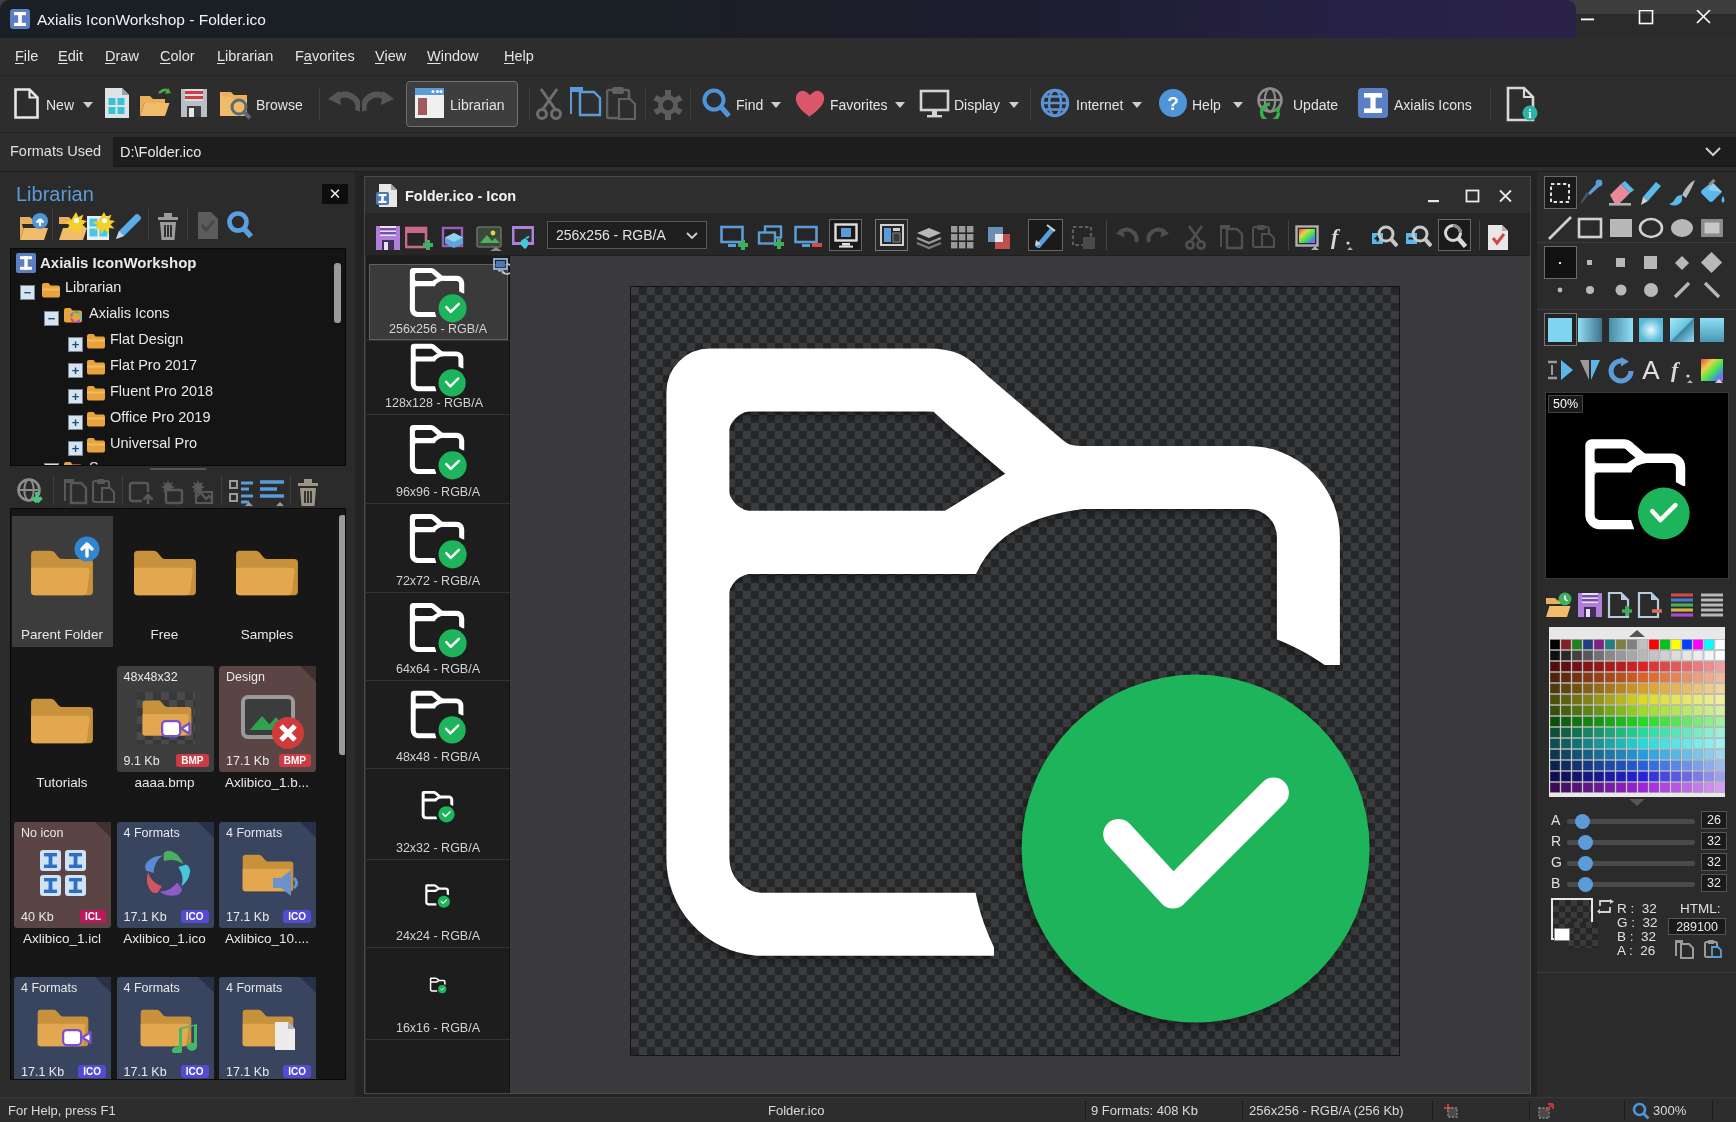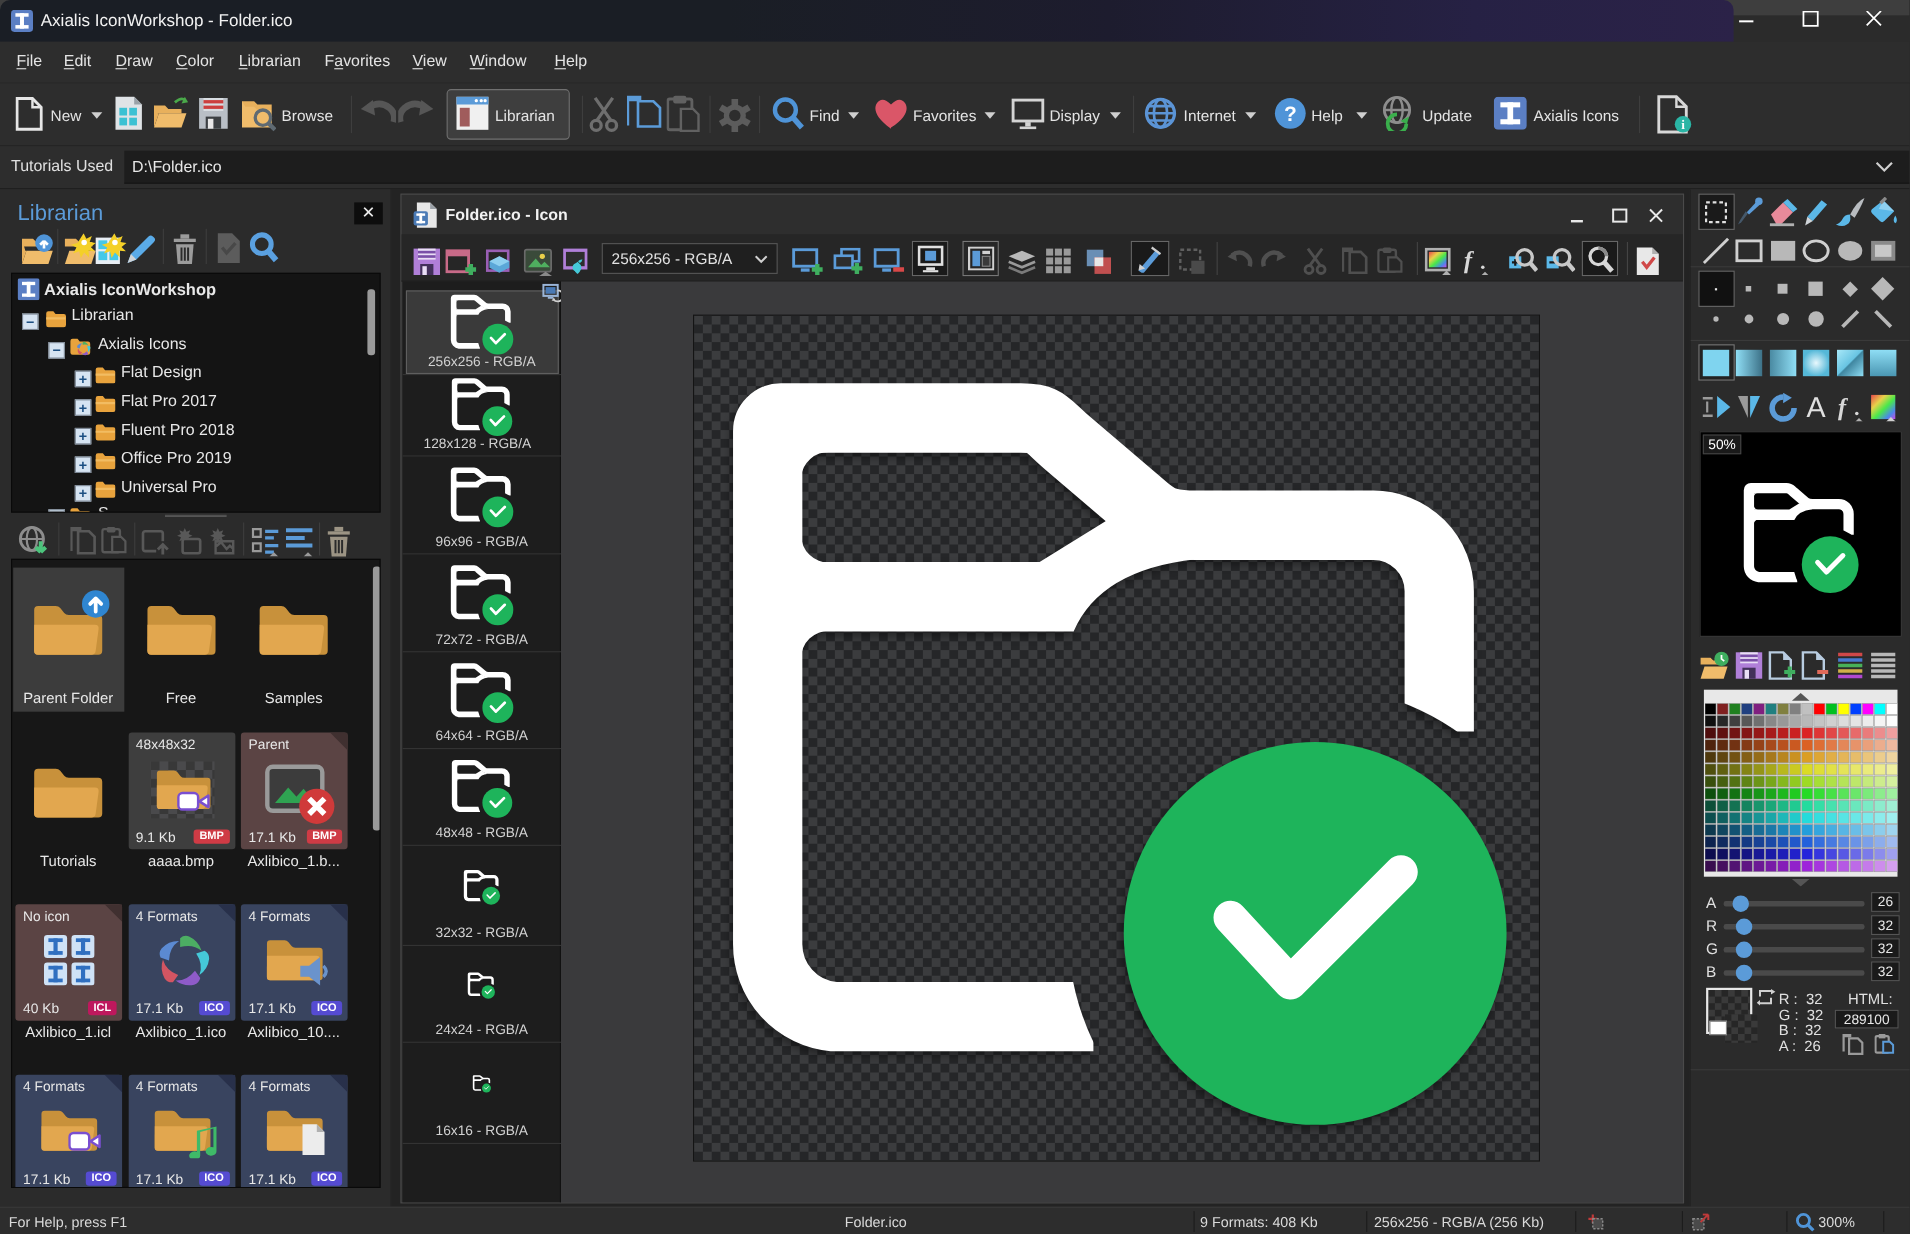--- a/index.html
+++ b/index.html
@@ -207,21 +207,21 @@
 <span class="tlab" style="left:1394px">Axialis Icons</span>
 <div class="tsep" style="left:1490px"></div>
 <svg class="ic" style="left:1504px;top:10px" width="34" height="36">
       <path d="M4 2 h16 l9 9 v23 h-25 z" fill="none" stroke="#d8d8d8" stroke-width="2.6"></path>
       <path d="M20 2 v9 h9" fill="none" stroke="#d8d8d8" stroke-width="2.2"></path>
       <circle cx="26" cy="27" r="7.5" fill="#2ab5a5"></circle>
       <text x="26" y="31.5" font-size="12" font-weight="bold" fill="#fff" text-anchor="middle" font-family="Liberation Serif">i</text>
     </svg>
 </div>
 <div class="a" id="recentbar">
-    <span class="lab">Tutorials Used</span>
+    <span class="lab">Formats Used</span>
     <div class="fld">D:\Folder.ico</div>
     <svg class="ic" style="left:1704px;top:13px" width="18" height="12">
       <path d="M2 2 l7 7 7-7" stroke="#cfcfcf" stroke-width="2" fill="none"></path>
     </svg>
   </div>
 <svg width="0" height="0" style="position:absolute">
     <defs>
 <symbol id="fold" viewBox="0 0 64 52">
         <path d="M2 8 q0-3.5 3.5-3.5 h15.5 q2.5 0 4 1.8 l3.5 4.4 q1.5 1.8 4 1.8 h26 q3.5 0 3.5 3.5 v28 q0 3.5-3.5 3.5 h-53 q-3.5 0-3.5-3.5 z" fill="#c8913b"></path>
         <path d="M2 21 h53.5 q3.8 0 3.3 3.8 l-2.6 19.4 q-.5 3.3-3.8 3.3 h-47 q-3.5 0-3.5-3.5 z" fill="#e2a74f"></path>
@@ -467,21 +467,21 @@
           <div class="bl">9.1 Kb</div>
           <div class="badge" style="background:#cf3b45">BMP</div>
         </div>
         <div class="cap" style="">aaaa.bmp</div>
       </div>
       <div class="fcard" style="left:206px;top:155px">
         <div class="tile" style="background:#5b4444">
           <svg class="ic" style="right:0;top:0" width="16" height="16">
             <path d="M0 0 h16 v16 z" fill="#403030"></path>
           </svg>
-          <div class="tl">Parent</div>
+          <div class="tl">Design</div>
           <svg class="ic" style="left:21px;top:28px" width="56" height="48">
             <rect x="3" y="3" width="50" height="40" rx="5" fill="#3c3c3c" stroke="#9a9a9a" stroke-width="4"></rect>
             <path d="M10 36 l12-14 9 10 6-6 9 10 z" fill="#2fa352"></path>
             <path d="M28 32 l8-9 10 13" fill="#2fa352"></path>
           </svg>
           <svg class="ic" style="left:52px;top:50px" width="34" height="34">
             <circle cx="17" cy="17" r="16" fill="#d03a3a"></circle>
             <path d="M10 10 l14 14 M24 10 l-14 14" stroke="#fff" stroke-width="5"></path>
           </svg>
           <div class="bl">17.1 Kb</div>

